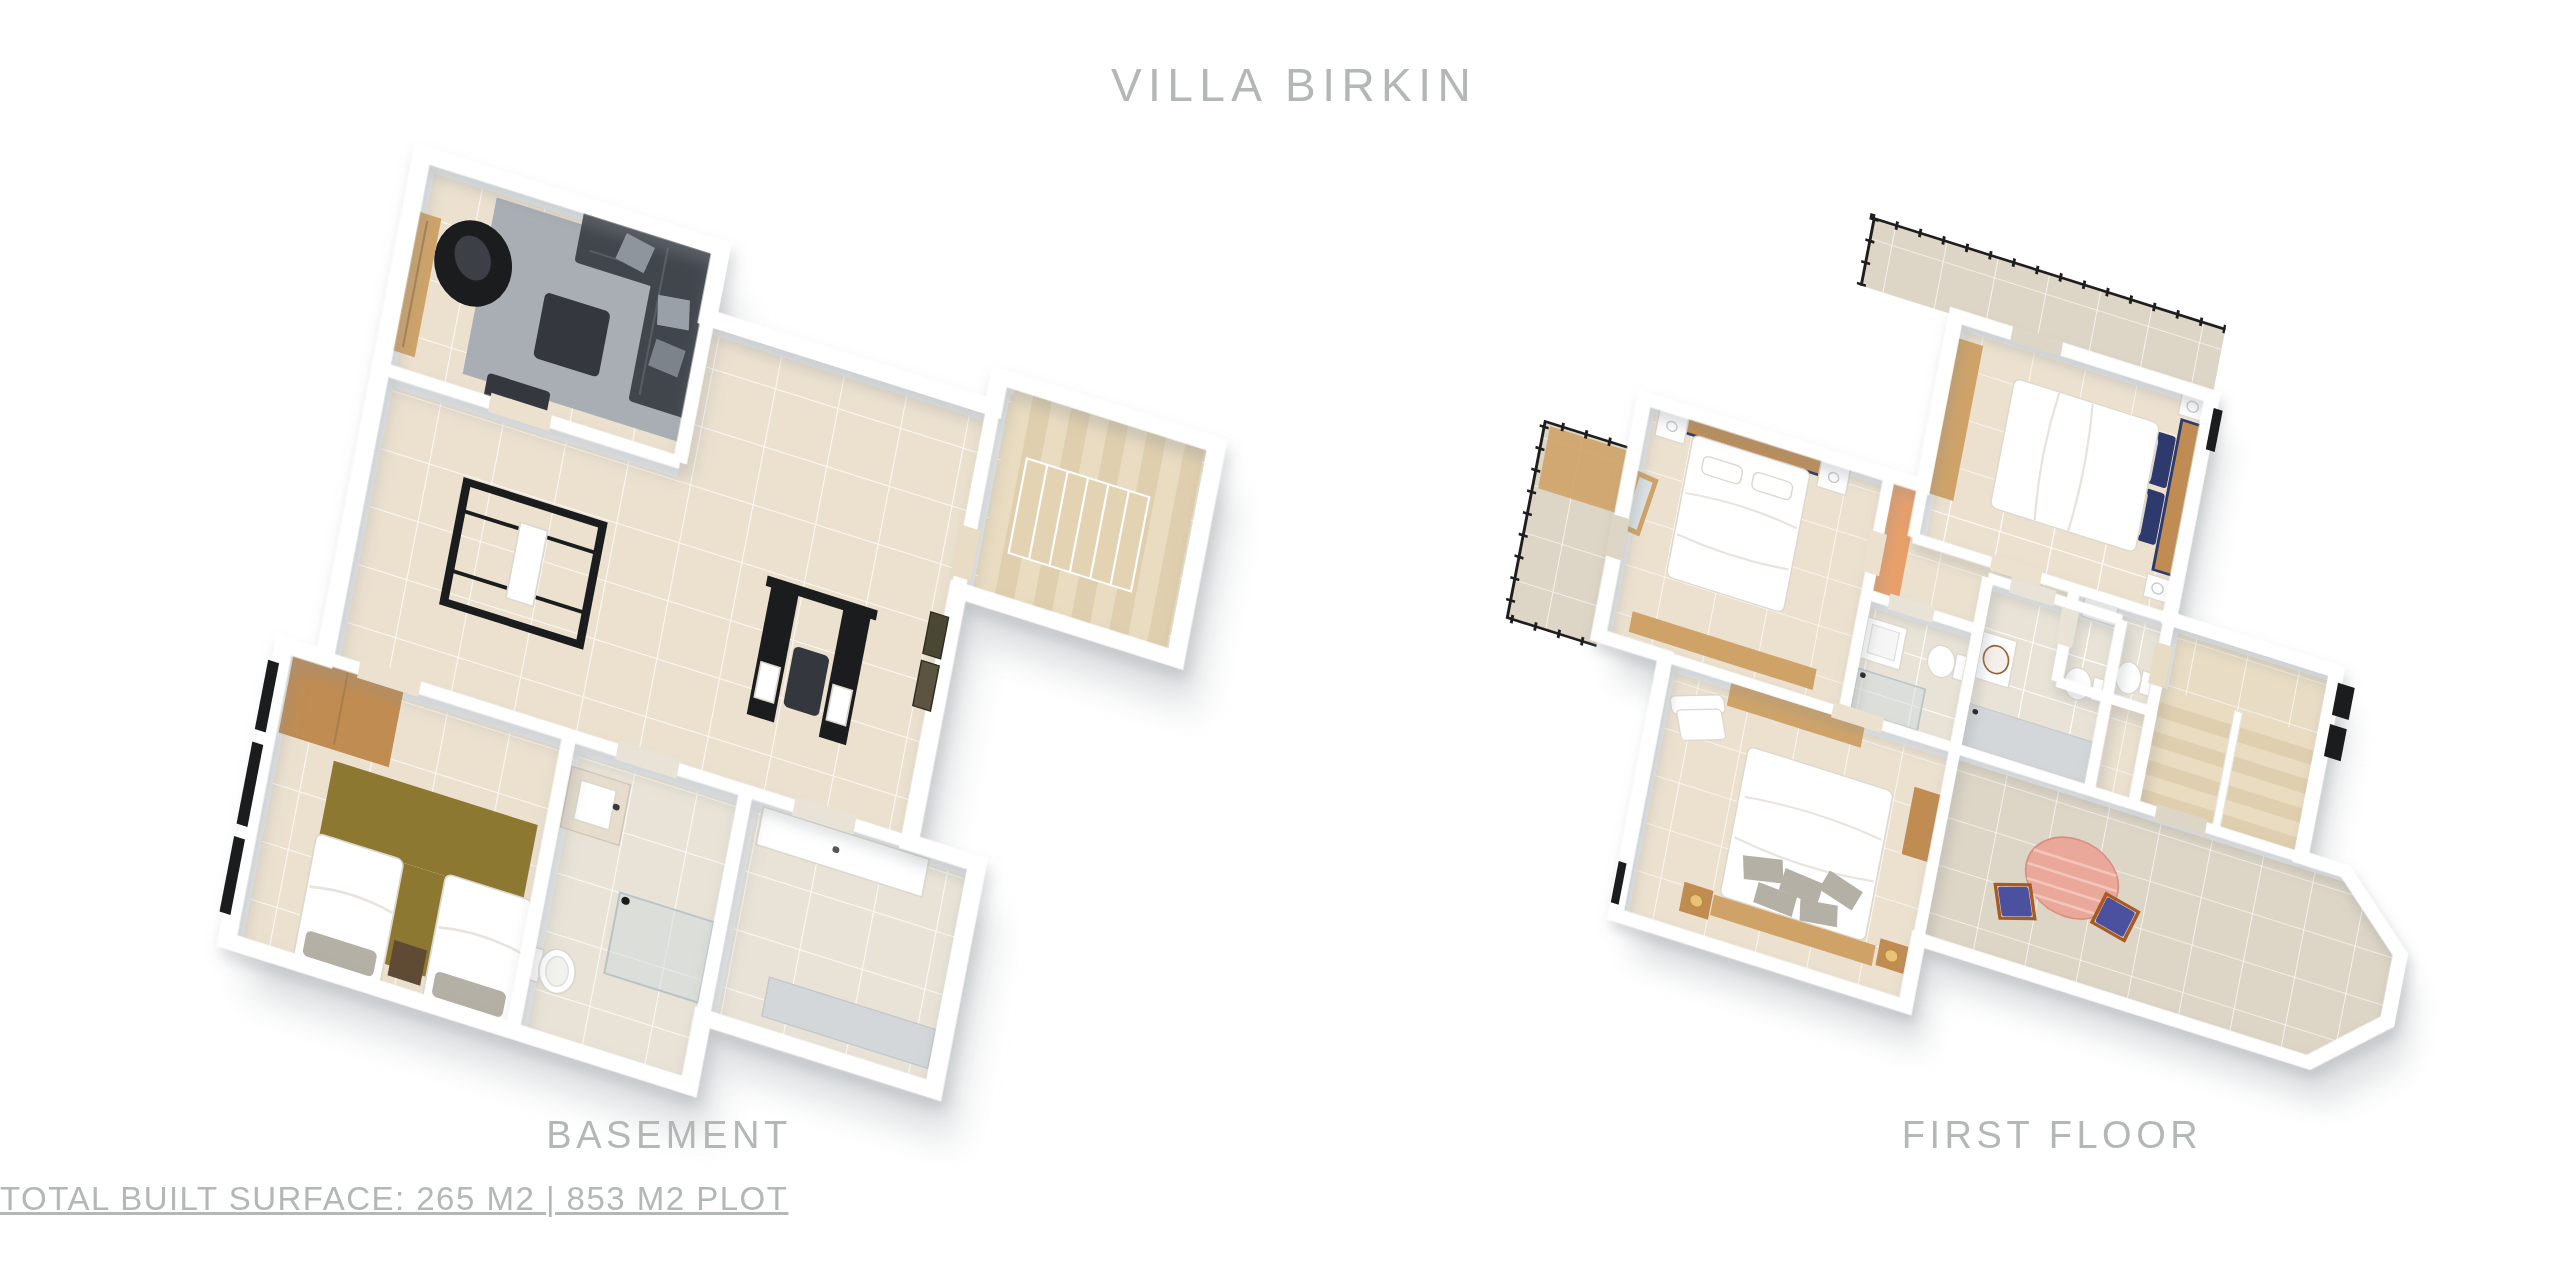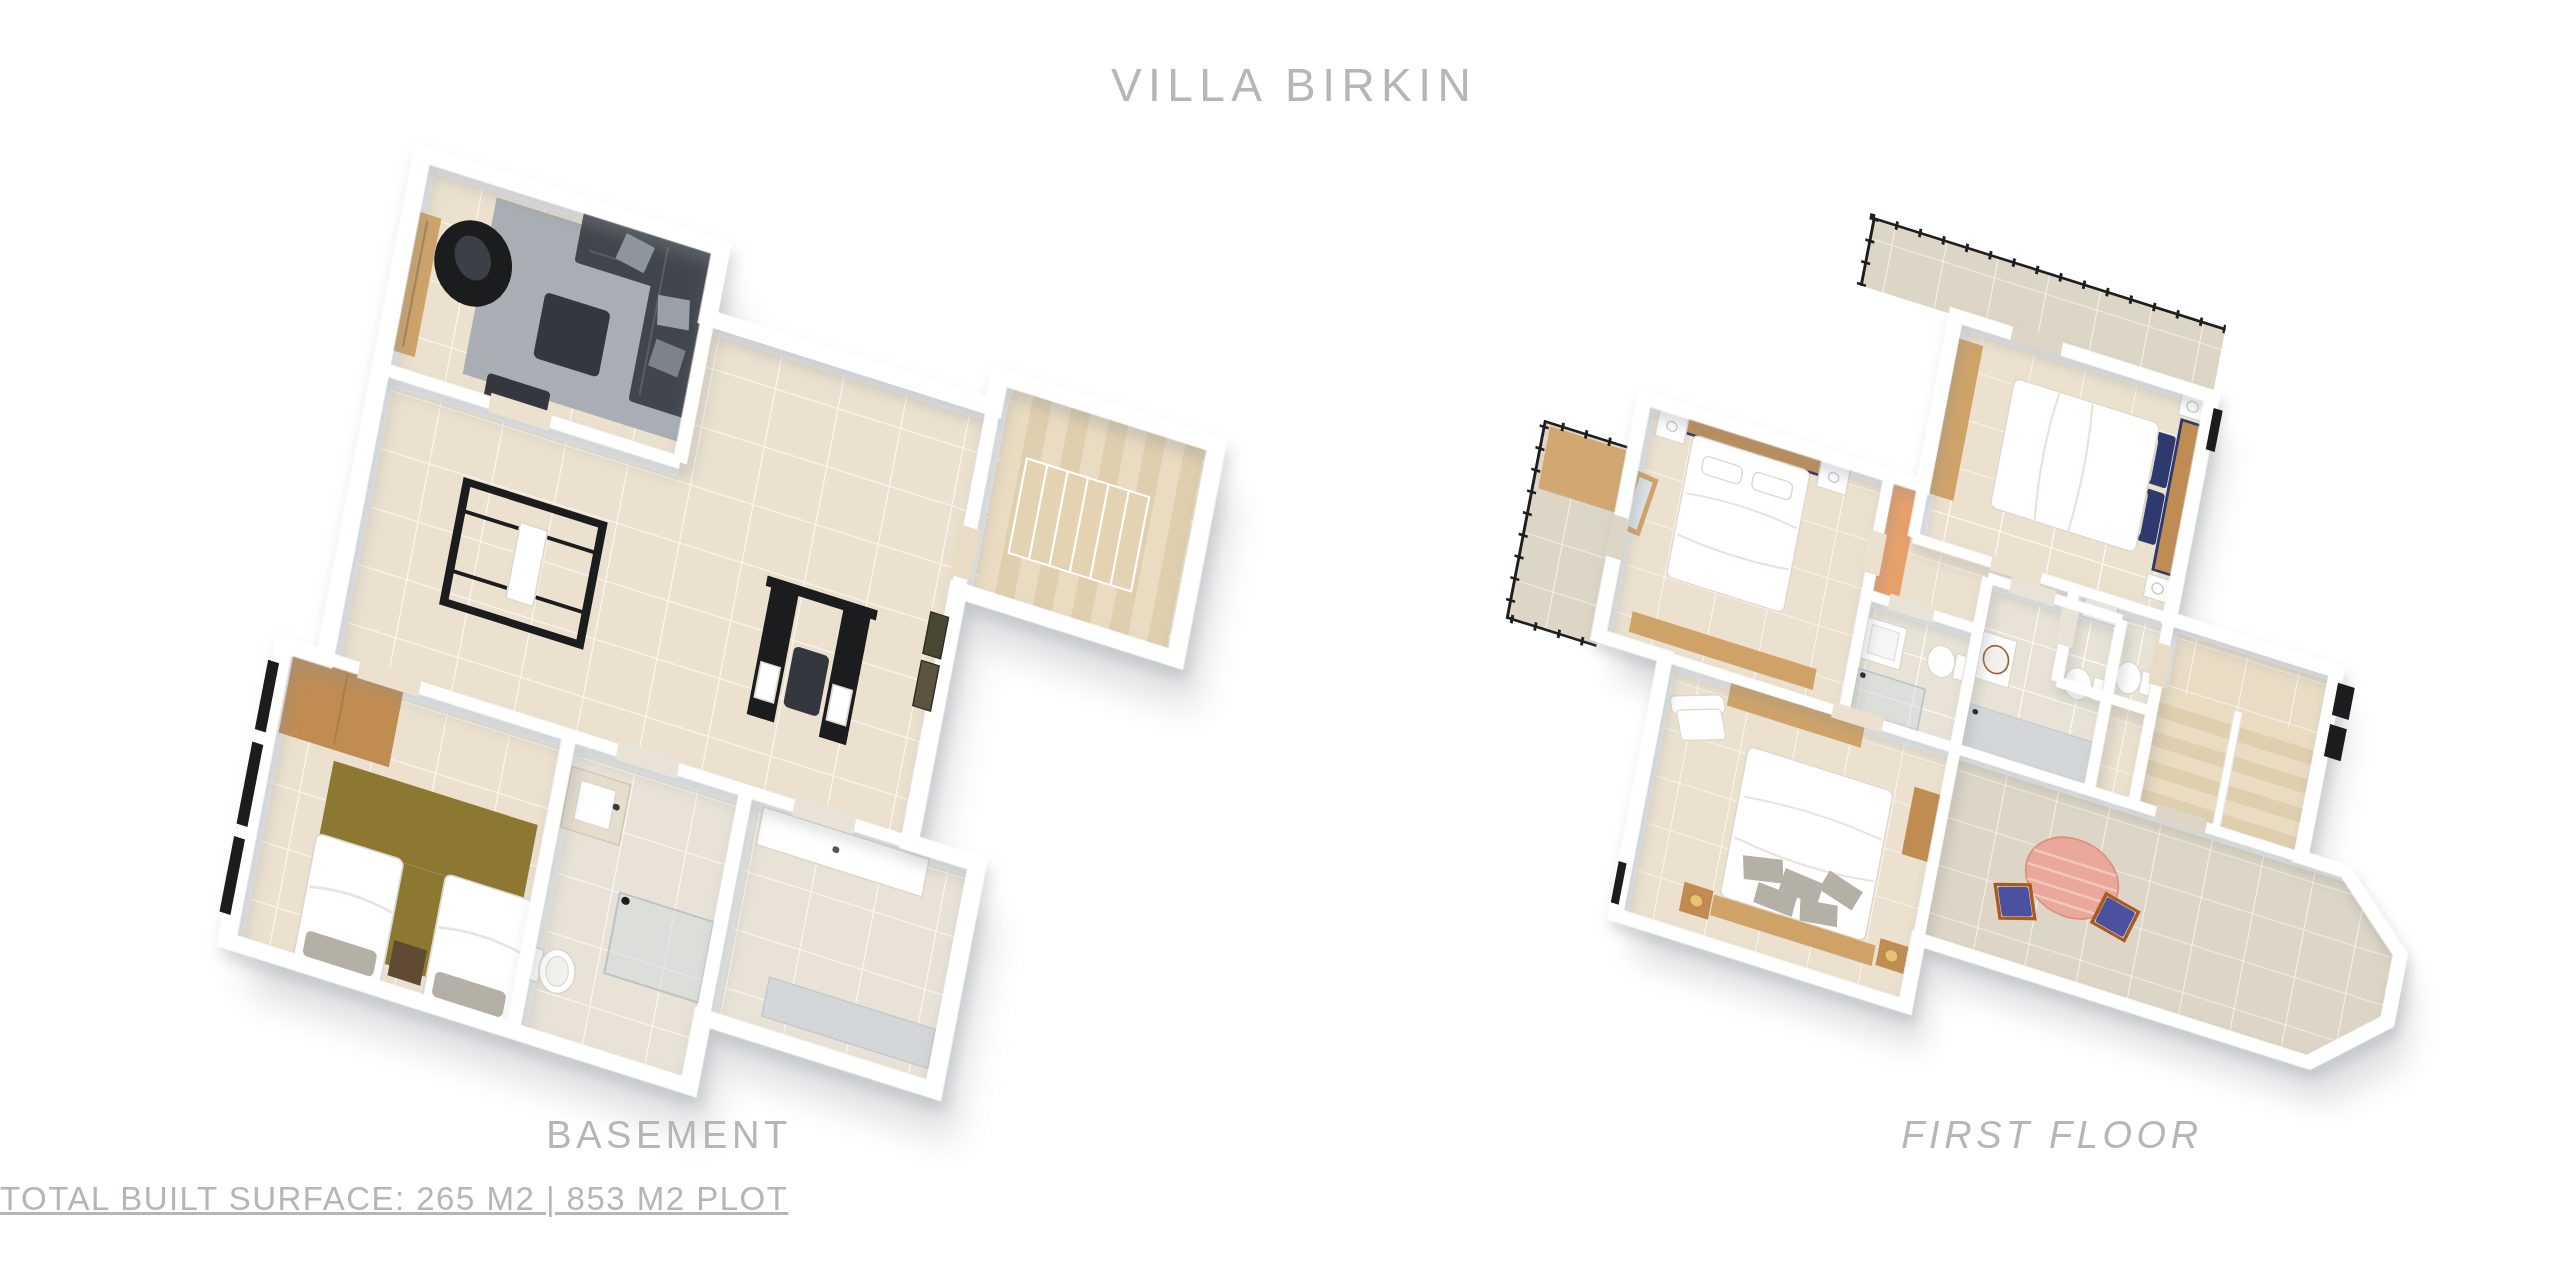--- a/index.html
+++ b/index.html
@@ -2,21 +2,21 @@
 <html style="--background: #ffffff; --text_gray: #b3b7b6; --wall_white: #ffffff; --wall_face: #e9ebec; --floor_tile: #ece1cf; --floor_tile_light: #e9e3d7; --terrace_tile: #ddd5c5; --stairs_floor: #e8dcc4; --stair_tread: #eadcc1; --stair_tread_alt: #e0cfae; --rug_gray: #a9aeb5; --rug_olive: #8d7832; --sofa_charcoal: #41464d; --furniture_dark: #34383e; --black: #1b1c1e; --wood_light: #cfa368; --wood_mid: #c08c52; --wood_orange: #e8a06a; --bed_white: #ffffff; --pillow_gray: #b5b0a5; --pillow_navy: #2e3a6e; --marble: #e6ddcd; --glass: #cdd8dc; --tub_gray: #d3d7d9; --table_pink: #e9a89a; --chair_blue: #4b519f; --chair_frame: #a85a23; --railing_black: #1e1e1e; --shadow: #c7cbcd;font-size:11.4px"><head>
 <meta charset="utf-8">
 <style>
   html,body{margin:0;padding:0;background:#fff;}
   .stage{position:relative;width:2576px;height:1288px;background:var(--background,#fff);overflow:hidden;
          font-family:"Liberation Sans", sans-serif;padding-left:12px;}
   .caption{position:absolute;color:var(--text_gray,#b3b7b6);line-height:1;white-space:nowrap;}
   .title{left:0;right:0;top:62px;text-align:center;font-size:46px;letter-spacing:.14em;font-weight:400;}
   .plan-label{font-size:38px;letter-spacing:.12em;top:1116px;transform:translateX(-50%);}
   .label-basement{left:669px;}
-  .label-firstfloor{left:2052px;font-style:italic;}
+  .label-firstfloor{left:2052px;}
   .footer{left:0;right:0;top:1182px;text-align:left;font-size:33px;letter-spacing:.045em;text-decoration:underline;}
   svg{position:absolute;left:0;top:0;}
 
   .f-floor{fill:var(--floor_tile)}
   .f-floor2{fill:var(--floor_tile_light)}
   .f-terr{fill:var(--terrace_tile)}
   .f-stairbg{fill:var(--stairs_floor)}
   .f-tread{fill:var(--stair_tread)}
   .f-tread2{fill:var(--stair_tread_alt)}
   .f-face{fill:var(--wall_face)}

